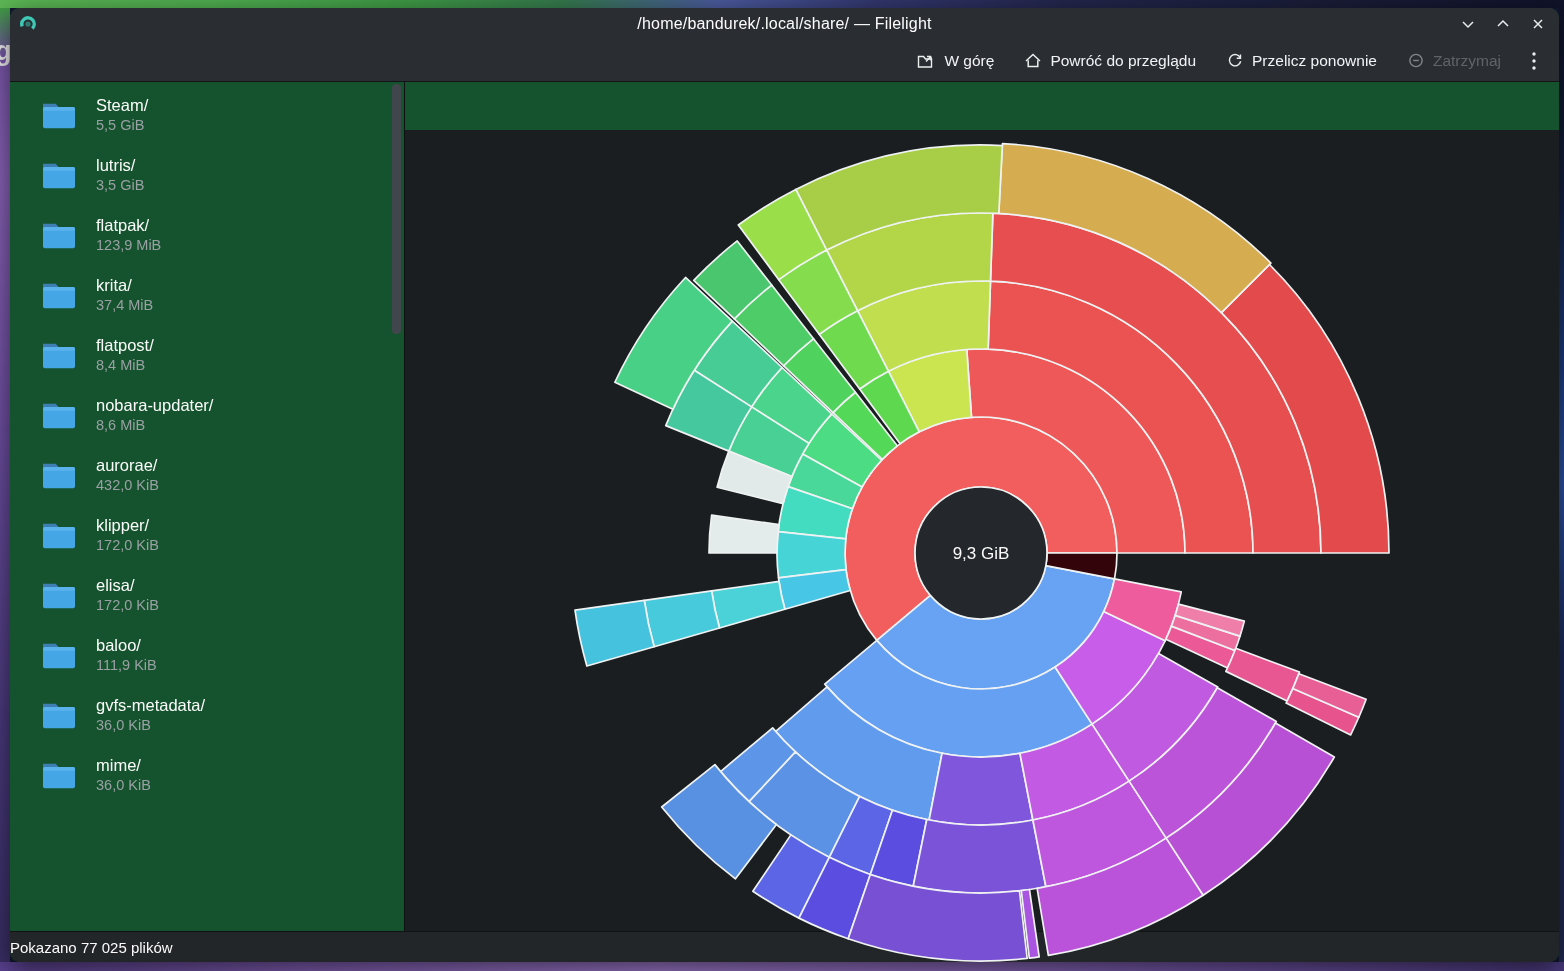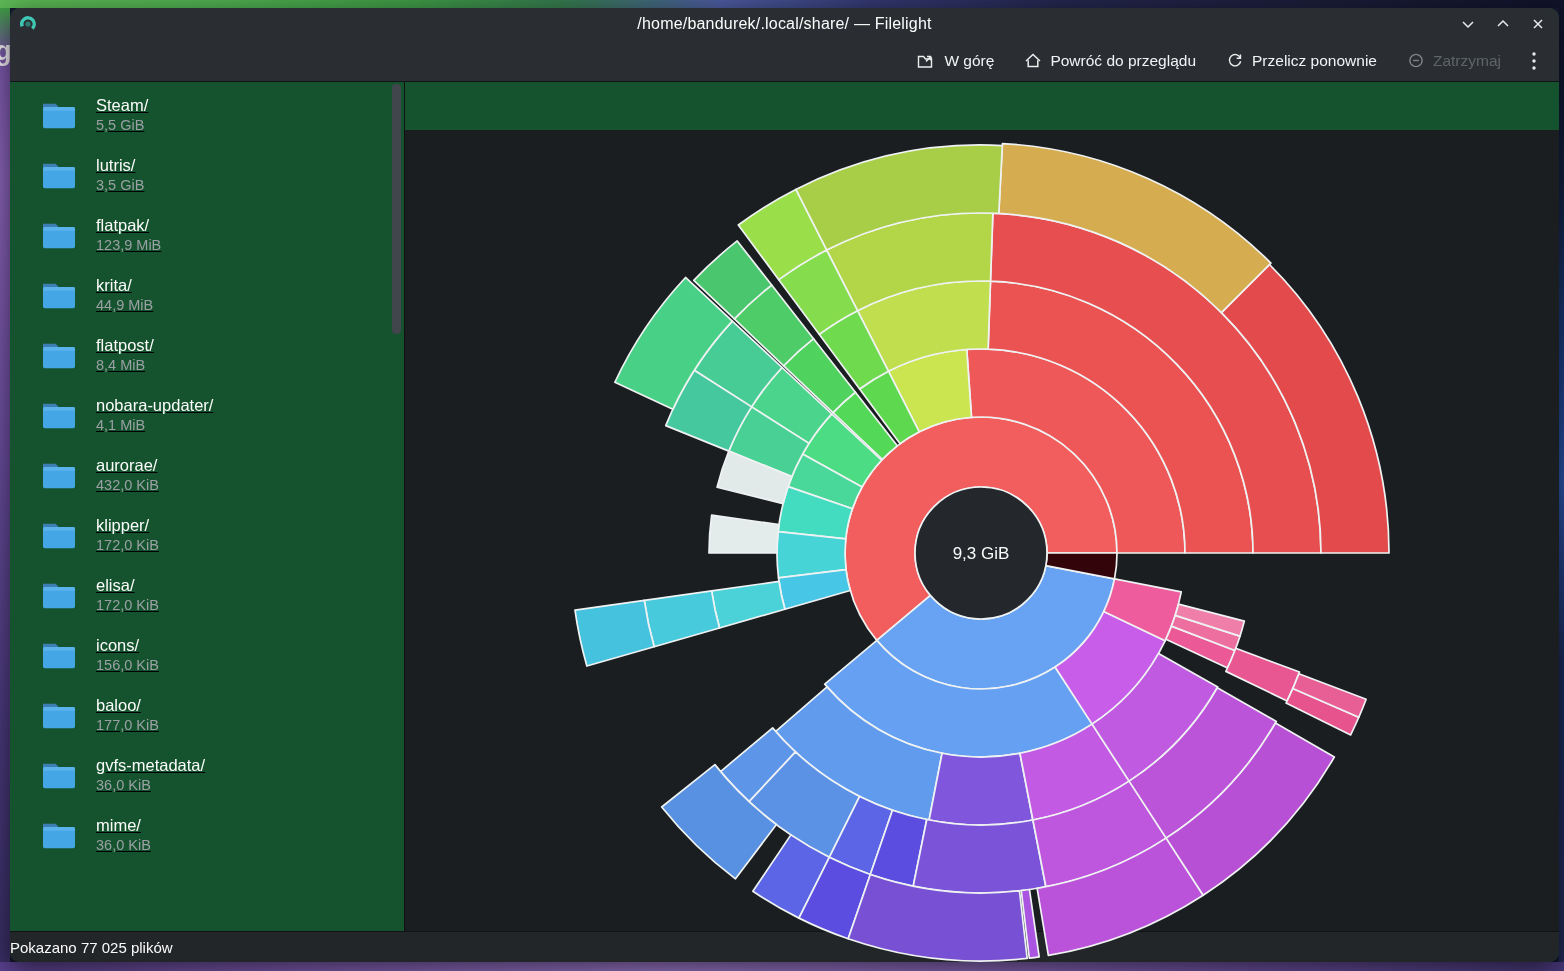--- a/index.html
+++ b/index.html
@@ -24,21 +24,21 @@
   .win-controls { position:absolute; right:14px; top:0; height:32px; display:flex; align-items:center; gap:21px; }
   .win-btn { width:14px; height:14px; display:flex; align-items:center; justify-content:center; cursor:default; }
 
   .toolbar { height:42px; background:#2a2e32; border-bottom:1px solid #121417; display:flex; justify-content:flex-end; padding-right:16px; gap:10px; flex:0 0 auto; }
   .tb-btn { display:flex; align-items:center; gap:8px; color:#f2f3f4; font-size:15.5px; padding:6px 10px; border-radius:4px; }
   .tb-btn.disabled { color:#5f6468; }
   .tb-btn.disabled svg { opacity:.45; }
   .tb-menu { padding:6px 6px; margin-left:4px; }
 
   .content { flex:1 1 auto; display:flex; min-height:0; }
-  .sidebar { width:395px; flex:0 0 auto; position:relative; border-right:1px solid #0f1113; padding-top:3px; overflow:hidden;text-decoration:underline; }
+  .sidebar { width:395px; flex:0 0 auto; position:relative; border-right:1px solid #0f1113; padding-top:3px; overflow:hidden; }
   .sb-item { height:60px; display:flex; align-items:center; padding-left:30px; }
   .sb-icon { width:38px; height:32px; flex:0 0 auto; margin-right:18px; }
   .sb-texts { display:flex; flex-direction:column; line-height:1.32; }
   .sb-name { color:#fcfcfc; font-size:16.5px; }
   .sb-size { color:#9aa0a4; font-size:14.5px; }
   .sb-scrollbar { position:absolute; right:3px; top:2px; width:9px; height:250px; background:#40464c; border-radius:4px; }
 
   .chartarea { flex:1 1 auto; position:relative; background:#1b1e20;margin-top:48px; }
   .chartarea svg { position:absolute; left:0; top:0; }
   .center-label { font-size:17px; fill:#fbfbfb; font-family:"Liberation Sans",sans-serif; }
@@ -179,21 +179,21 @@
         <div class="sb-item">
           <span class="sb-icon">
             <svg width="38" height="32" viewBox="0 0 40 34">
               <path d="M3 5 h13.5 l4 4.5 H3 z" fill="#3d7fb2"></path>
               <rect x="3" y="8.5" width="34" height="22.5" rx="2" fill="#44a6e4"></rect>
               <rect x="3" y="8.5" width="34" height="4" rx="2" fill="#5ab3ec"></rect>
             </svg>
           </span>
           <div class="sb-texts">
             <span class="sb-name">krita/</span>
-            <span class="sb-size">44,9 MiB</span>
+            <span class="sb-size">37,4 MiB</span>
           </div>
         </div>
         <div class="sb-item">
           <span class="sb-icon">
             <svg width="38" height="32" viewBox="0 0 40 34">
               <path d="M3 5 h13.5 l4 4.5 H3 z" fill="#3d7fb2"></path>
               <rect x="3" y="8.5" width="34" height="22.5" rx="2" fill="#44a6e4"></rect>
               <rect x="3" y="8.5" width="34" height="4" rx="2" fill="#5ab3ec"></rect>
             </svg>
           </span>
@@ -205,21 +205,21 @@
         <div class="sb-item">
           <span class="sb-icon">
             <svg width="38" height="32" viewBox="0 0 40 34">
               <path d="M3 5 h13.5 l4 4.5 H3 z" fill="#3d7fb2"></path>
               <rect x="3" y="8.5" width="34" height="22.5" rx="2" fill="#44a6e4"></rect>
               <rect x="3" y="8.5" width="34" height="4" rx="2" fill="#5ab3ec"></rect>
             </svg>
           </span>
           <div class="sb-texts">
             <span class="sb-name">nobara-updater/</span>
-            <span class="sb-size">4,1 MiB</span>
+            <span class="sb-size">8,6 MiB</span>
           </div>
         </div>
         <div class="sb-item">
           <span class="sb-icon">
             <svg width="38" height="32" viewBox="0 0 40 34">
               <path d="M3 5 h13.5 l4 4.5 H3 z" fill="#3d7fb2"></path>
               <rect x="3" y="8.5" width="34" height="22.5" rx="2" fill="#44a6e4"></rect>
               <rect x="3" y="8.5" width="34" height="4" rx="2" fill="#5ab3ec"></rect>
             </svg>
           </span>
@@ -256,35 +256,22 @@
         </div>
         <div class="sb-item">
           <span class="sb-icon">
             <svg width="38" height="32" viewBox="0 0 40 34">
               <path d="M3 5 h13.5 l4 4.5 H3 z" fill="#3d7fb2"></path>
               <rect x="3" y="8.5" width="34" height="22.5" rx="2" fill="#44a6e4"></rect>
               <rect x="3" y="8.5" width="34" height="4" rx="2" fill="#5ab3ec"></rect>
             </svg>
           </span>
           <div class="sb-texts">
-            <span class="sb-name">icons/</span>
-            <span class="sb-size">156,0 KiB</span>
-          </div>
-        </div>
-        <div class="sb-item">
-          <span class="sb-icon">
-            <svg width="38" height="32" viewBox="0 0 40 34">
-              <path d="M3 5 h13.5 l4 4.5 H3 z" fill="#3d7fb2"></path>
-              <rect x="3" y="8.5" width="34" height="22.5" rx="2" fill="#44a6e4"></rect>
-              <rect x="3" y="8.5" width="34" height="4" rx="2" fill="#5ab3ec"></rect>
-            </svg>
-          </span>
-          <div class="sb-texts">
             <span class="sb-name">baloo/</span>
-            <span class="sb-size">177,0 KiB</span>
+            <span class="sb-size">111,9 KiB</span>
           </div>
         </div>
         <div class="sb-item">
           <span class="sb-icon">
             <svg width="38" height="32" viewBox="0 0 40 34">
               <path d="M3 5 h13.5 l4 4.5 H3 z" fill="#3d7fb2"></path>
               <rect x="3" y="8.5" width="34" height="22.5" rx="2" fill="#44a6e4"></rect>
               <rect x="3" y="8.5" width="34" height="4" rx="2" fill="#5ab3ec"></rect>
             </svg>
           </span>

